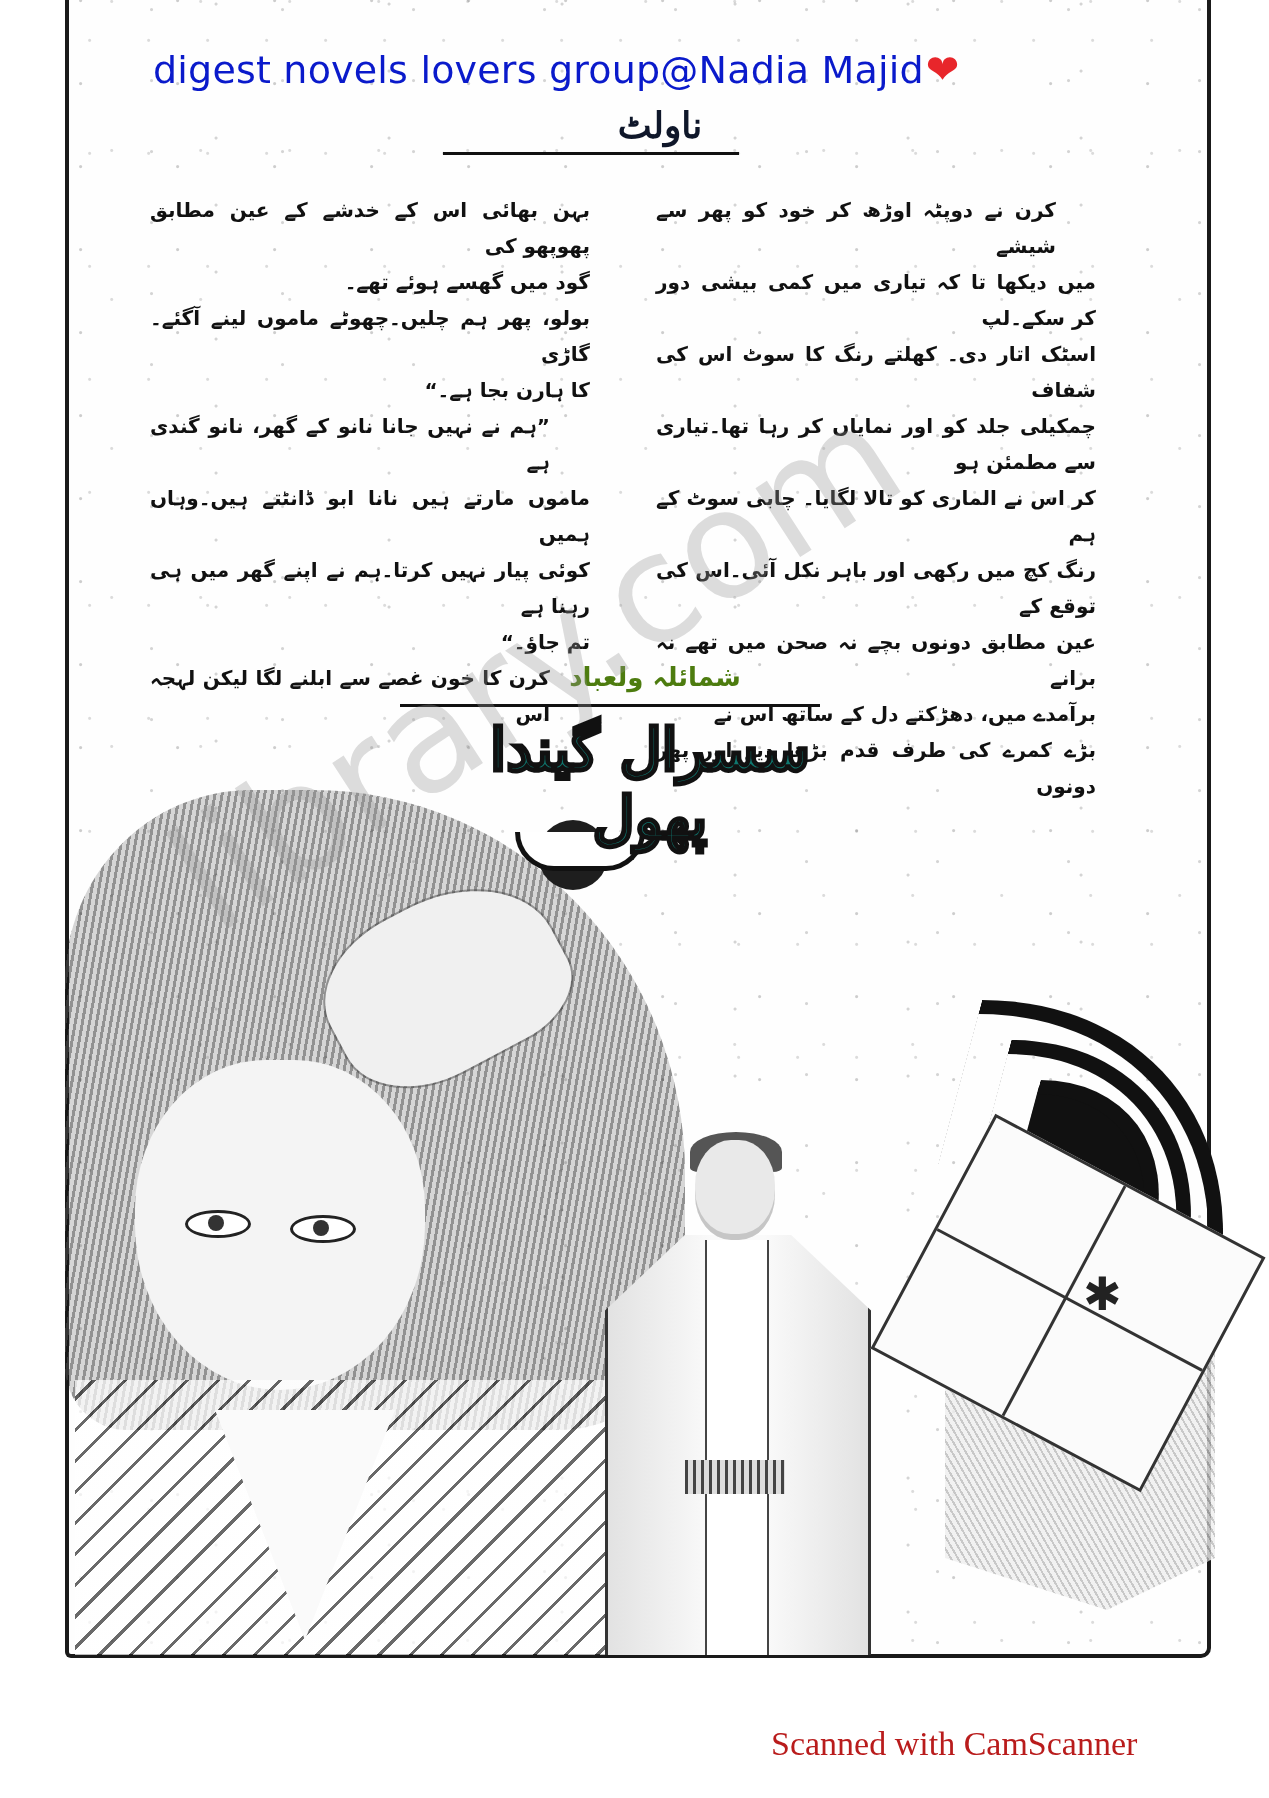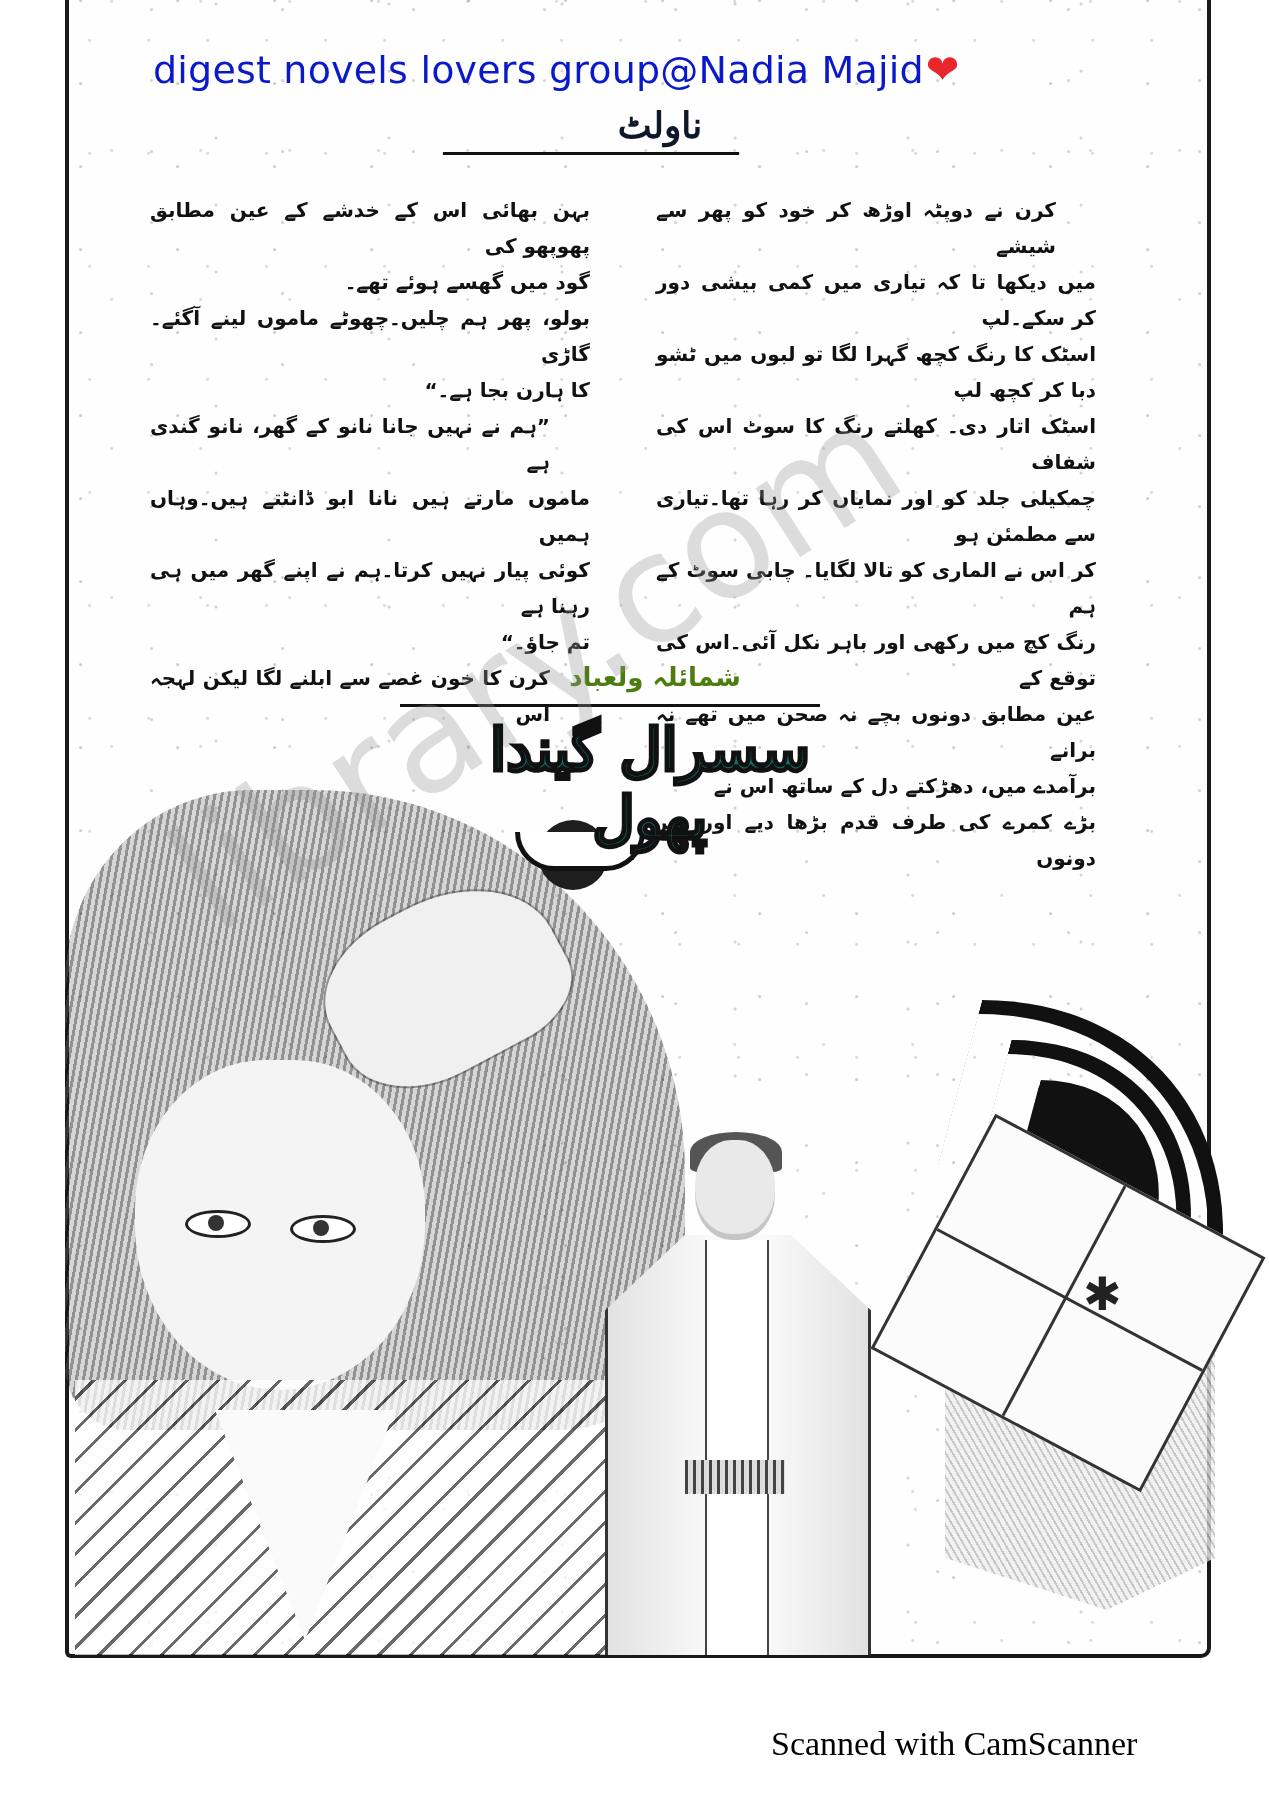--- a/index.html
+++ b/index.html
@@ -90,41 +90,40 @@
   .man-belt { position:absolute; left:100px; top:320px; width:100px; height:34px; background:repeating-linear-gradient(90deg,#444 0 3px,#ddd 3px 8px); }
   .arch { position:absolute; left:875px; top:240px; width:330px; height:300px; }
   .arch div { position:absolute; border:14px solid #111; border-left:none; border-bottom:none; border-radius:0 100% 0 0; transform:skewX(-15deg); }
   .gift { position:absolute; left:850px; top:410px; width:300px; height:260px; transform:rotate(28deg); background:#fbfbfb; border:3px solid #333; }
   .gift::before { content:""; position:absolute; left:0; top:48%; width:100%; height:3px; background:#333; }
   .gift::after { content:""; position:absolute; left:48%; top:0; width:3px; height:100%; background:#333; }
   .gift-base { position:absolute; left:880px; top:590px; width:270px; height:260px; background:repeating-linear-gradient(60deg,#bbb 0 2px,#eee 2px 6px); clip-path:polygon(0 0,60% 20%,100% 0,100% 80%,60% 100%,0 80%); opacity:.8; }
   .bow { position:absolute; left:1018px; top:507px; font-size:46px; color:#222; }
 
   .footer {
-    position:absolute; left:771px; top:1725px; font-family:"Liberation Serif", serif; font-size:34px; color:#000000; white-space:nowrap;
+    position:absolute; left:771px; top:1725px; font-family:"Liberation Serif", serif; font-size:34px; color:#b91c1c; white-space:nowrap;
   }
 </style>
 </head>
 <body>
 
 <div class="page">
   <div class="speckle"></div>
 </div>
 
 <div class="group-tag">
   <span>digest novels lovers group@Nadia Majid</span><span class="heart">❤</span>
 </div>
 
 <div class="category">ناولٹ</div>
 <div class="rule-top"></div>
 
 <div class="col col-right">
   <p class="indent">کرن نے دوپٹہ اوڑھ کر خود کو پھر سے شیشے</p>
   <p>میں دیکھا تا کہ تیاری میں کمی بیشی دور کر سکے۔لپ</p>
-  <p>اسٹک کا رنگ کچھ گہرا لگا تو لبوں میں ٹشو دبا کر کچھ لپ</p>
   <p>اسٹک اتار دی۔ کھلتے رنگ کا سوٹ اس کی شفاف</p>
   <p>چمکیلی جلد کو اور نمایاں کر رہا تھا۔تیاری سے مطمئن ہو</p>
   <p>کر اس نے الماری کو تالا لگایا۔ چابی سوٹ کے ہم</p>
   <p>رنگ کچ میں رکھی اور باہر نکل آئی۔اس کی توقع کے</p>
   <p>عین مطابق دونوں بچے نہ صحن میں تھے نہ برانے</p>
   <p>برآمدے میں، دھڑکتے دل کے ساتھ اس نے</p>
   <p>بڑے کمرے کی طرف قدم بڑھا دیے اور پھر دونوں</p>
 </div>
 
 <div class="col col-left">

